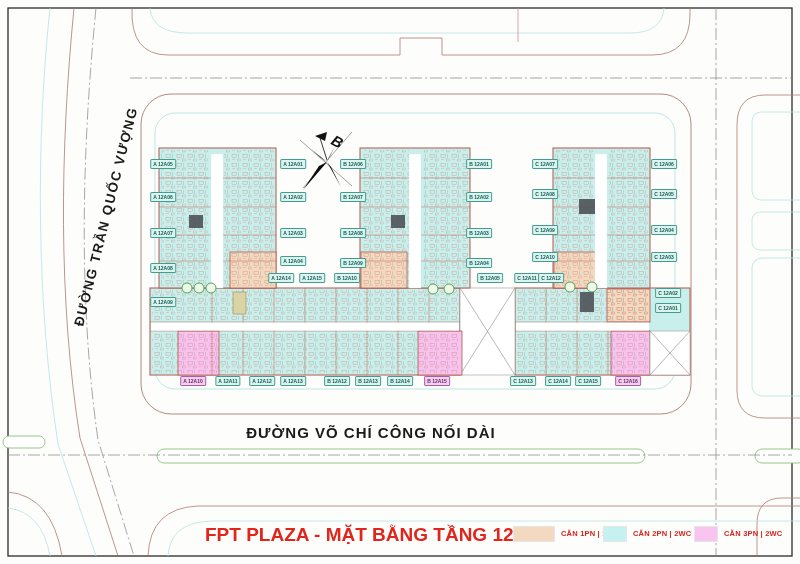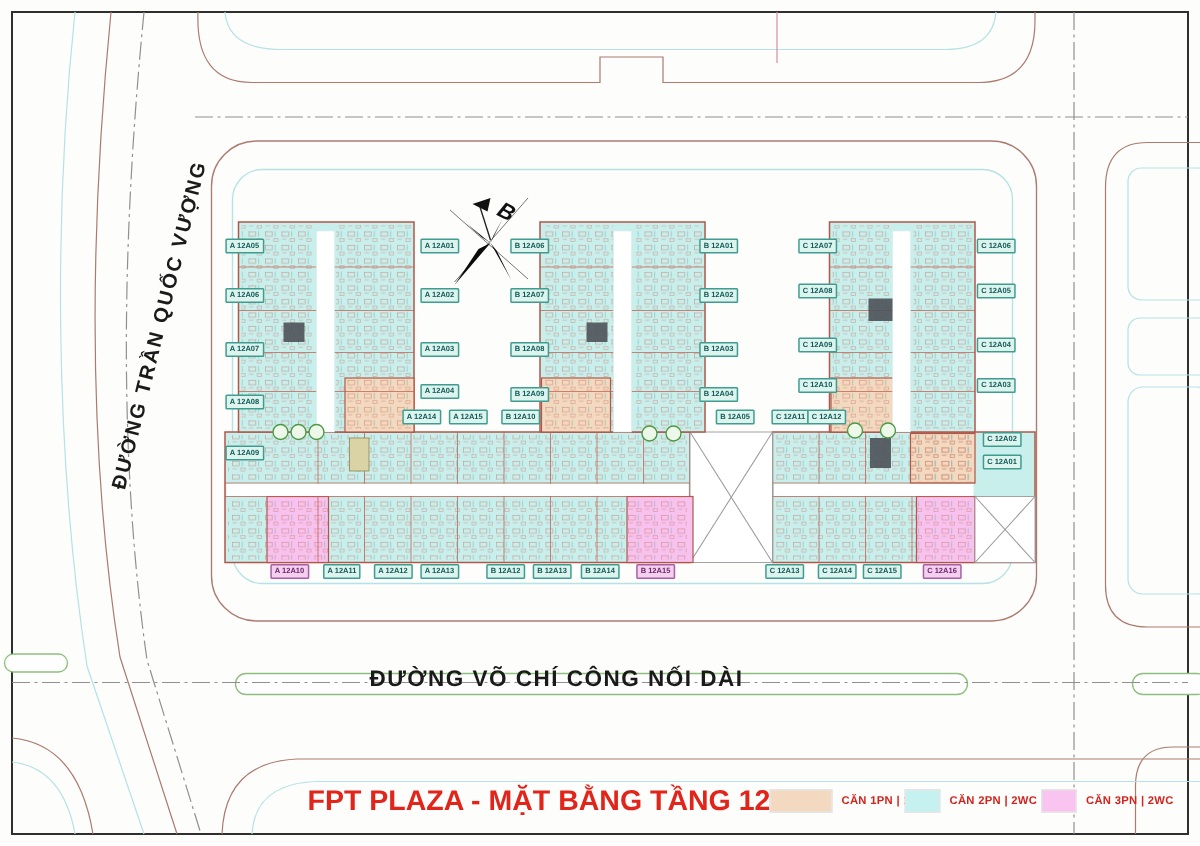--- a/index.html
+++ b/index.html
@@ -4,21 +4,21 @@
 <style>
   html,body{margin:0;padding:0;background:#fff;}
   #canvas{position:relative;width:800px;height:564px;background:#fdfdfc;overflow:hidden;
           font-family:"Liberation Sans","DejaVu Sans",sans-serif;}
   #plan-svg{position:absolute;left:0;top:0;}
   .ovl{position:absolute;white-space:nowrap;}
   #street-left{left:-9px;top:209px;width:230px;text-align:center;
                font-weight:bold;font-size:13.5px;letter-spacing:1.5px;color:#1a1a1a;
                transform:rotate(-76deg);}
   #street-bottom{left:221px;top:424px;width:300px;text-align:center;
-                 font-weight:bold;font-size:15px;letter-spacing:1px;color:#1a1a1a;margin-top:20px;}
+                 font-weight:bold;font-size:15px;letter-spacing:1px;color:#1a1a1a;}
   #compass-b{left:332px;top:133px;font-weight:bold;font-style:italic;font-size:15px;
              color:#111;transform:rotate(28deg);}
   #plan-title{left:205px;top:524px;font-weight:bold;font-size:19px;color:#e1251b;}
   .legend-item{position:absolute;top:526px;display:flex;align-items:center;height:15px;}
   .legend-swatch{display:inline-block;height:14px;border:0.5px solid #e6e6e6;}
   .legend-label{font-weight:bold;font-size:7.5px;color:#d3231c;margin-left:6px;letter-spacing:0.2px;}
   #tag-layer{position:absolute;left:0;top:0;width:800px;height:564px;}
   .tag{position:absolute;transform:translate(-50%,-50%);font-weight:bold;font-size:5px;
        line-height:1;padding:1.5px 2px;background:#dcf3ee;border:0.5px solid #3f9d8f;
        color:#0f5a57;border-radius:1px;}

